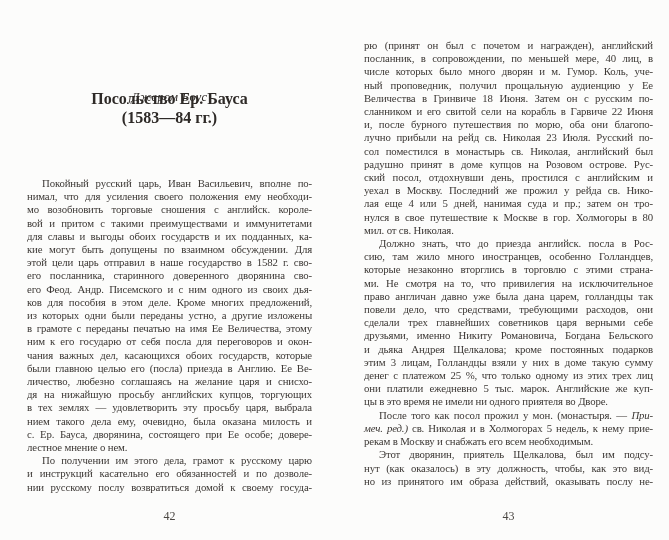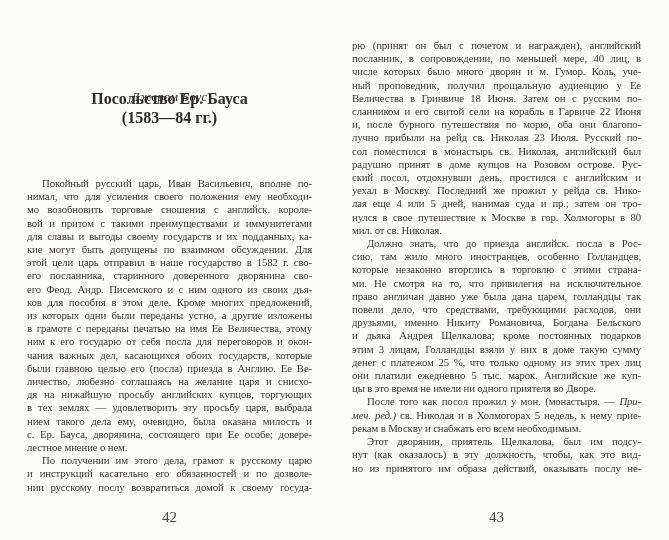--- a/index.html
+++ b/index.html
@@ -11,21 +11,21 @@
   html,body{width:669px;height:540px;}
   body{
     background:var(--paper);
     font-family:"Liberation Serif","DejaVu Serif",serif;
     color:var(--ink);
     overflow:hidden;
   }
   .spread{position:relative;width:669px;height:540px;background:var(--paper);}
   .page{position:absolute;top:0;height:540px;}
   .page-left{left:27px;width:285px;}
-  .page-right{left:352px;width:289px;}
+  .page-right{left:364px;width:289px;}
   .author{
     position:absolute;top:66px;left:0;width:100%;
     text-align:center;font-style:italic;font-size:12.5px;color:var(--title-ink);
     letter-spacing:.3px;
     margin-top:24px;
   }
   .title{
     position:absolute;top:89px;left:0;width:100%;
     text-align:center;font-weight:bold;font-size:16px;line-height:19px;
     color:var(--title-ink);
@@ -39,41 +39,41 @@
     line-height:13.2px;
     letter-spacing:-0.15px;
     text-align:justify;
     text-align-last:justify;
     color:var(--ink);
   }
   .line.lastline{text-align-last:left;}
   .line.indent{text-indent:15px;}
   .page-number{
     position:absolute;top:509px;left:0;width:100%;
-    text-align:center;font-size:15px;color:#4a4642;
+    text-align:center;font-size:12px;color:#4a4642;
   }
 </style>
 </head>
 <body>
 
 <div class="spread">
 
   <div class="page page-left">
     <div class="author">Джером Боус</div>
     <div class="title">
       <div>Посольство Ер. Бауса</div>
       <div>(1583—84 гг.)</div>
     </div>
     <div class="body-text">
         <div class="para">
           <div class="line indent">Покойный русский царь, Иван Васильевич, вполне по-</div>
           <div class="line">нимал, что для усиления своего положения ему необходи-</div>
           <div class="line">мо возобновить торговые сношения с английск. короле-</div>
           <div class="line">вой и притом с такими преимуществами и иммунитетами</div>
-          <div class="line">для славы и выгоды своему государств и их подданных, ка-</div>
+          <div class="line">для славы и выгоды обоих государств и их подданных, ка-</div>
           <div class="line">кие могут быть допущены по взаимном обсуждении. Для</div>
           <div class="line">этой цели царь отправил в наше государство в 1582 г. сво-</div>
           <div class="line">его посланника, старинного доверенного дворянина сво-</div>
           <div class="line">его Феод. Андр. Писемского и с ним одного из своих дья-</div>
           <div class="line">ков для пособия в этом деле. Кроме многих предложений,</div>
           <div class="line">из которых одни были переданы устно, а другие изложены</div>
           <div class="line">в грамоте с переданы печатью на имя Ее Величества, этому</div>
           <div class="line">ним к его государю от себя посла для переговоров и окон-</div>
           <div class="line">чания важных дел, касающихся обоих государств, которые</div>
           <div class="line">были главною целью его (посла) приезда в Англию. Ее Ве-</div>
@@ -112,20 +112,21 @@
           <div class="line">нулся в свое путешествие к Москве в гор. Холмогоры в 80</div>
           <div class="line lastline">мил. от св. Николая.</div>
         </div>
         <div class="para">
           <div class="line indent">Должно знать, что до приезда английск. посла в Рос-</div>
           <div class="line">сию, там жило много иностранцев, особенно Голландцев,</div>
           <div class="line">которые незаконно вторглись в торговлю с этими страна-</div>
           <div class="line">ми. Не смотря на то, что привилегия на исключительное</div>
           <div class="line">право англичан давно уже была дана царем, голландцы так</div>
           <div class="line">повели дело, что средствами, требующими расходов, они</div>
+          <div class="line">сделали трех главнейших советников царя верными себе</div>
           <div class="line">друзьями, именно Никиту Романовича, Богдана Бельского</div>
           <div class="line">и дьяка Андрея Щелкалова; кроме постоянных подарков</div>
           <div class="line">этим 3 лицам, Голландцы взяли у них в доме такую сумму</div>
           <div class="line">денег с платежом 25 %, что только одному из этих трех лиц</div>
           <div class="line">они платили ежедневно 5 тыс. марок. Английские же куп-</div>
           <div class="line lastline">цы в это время не имели ни одного приятеля во Дворе.</div>
         </div>
         <div class="para">
           <div class="line indent">После того как посол прожил у мон. (монастыря. — <i>При-</i></div>
           <div class="line"><i>меч. ред.)</i> св. Николая и в Холмогорах 5 недель, к нему прие-</div>

